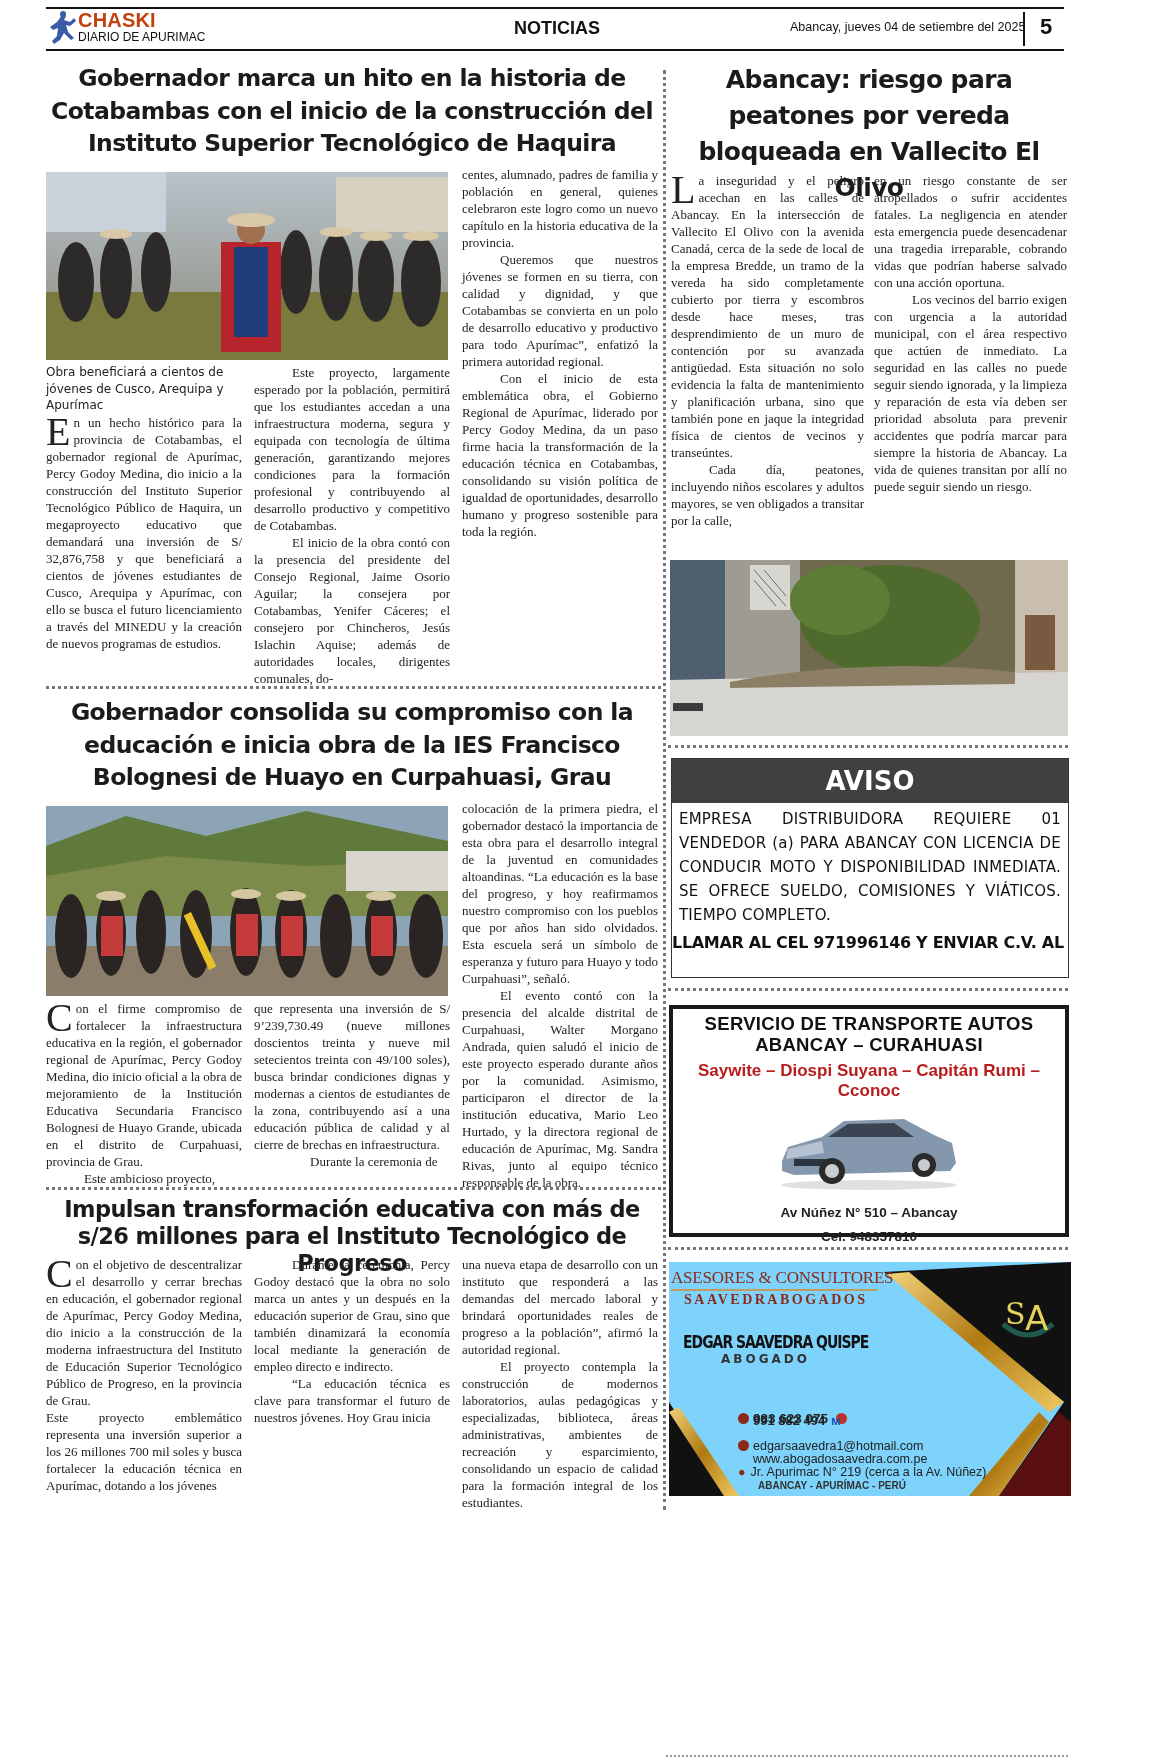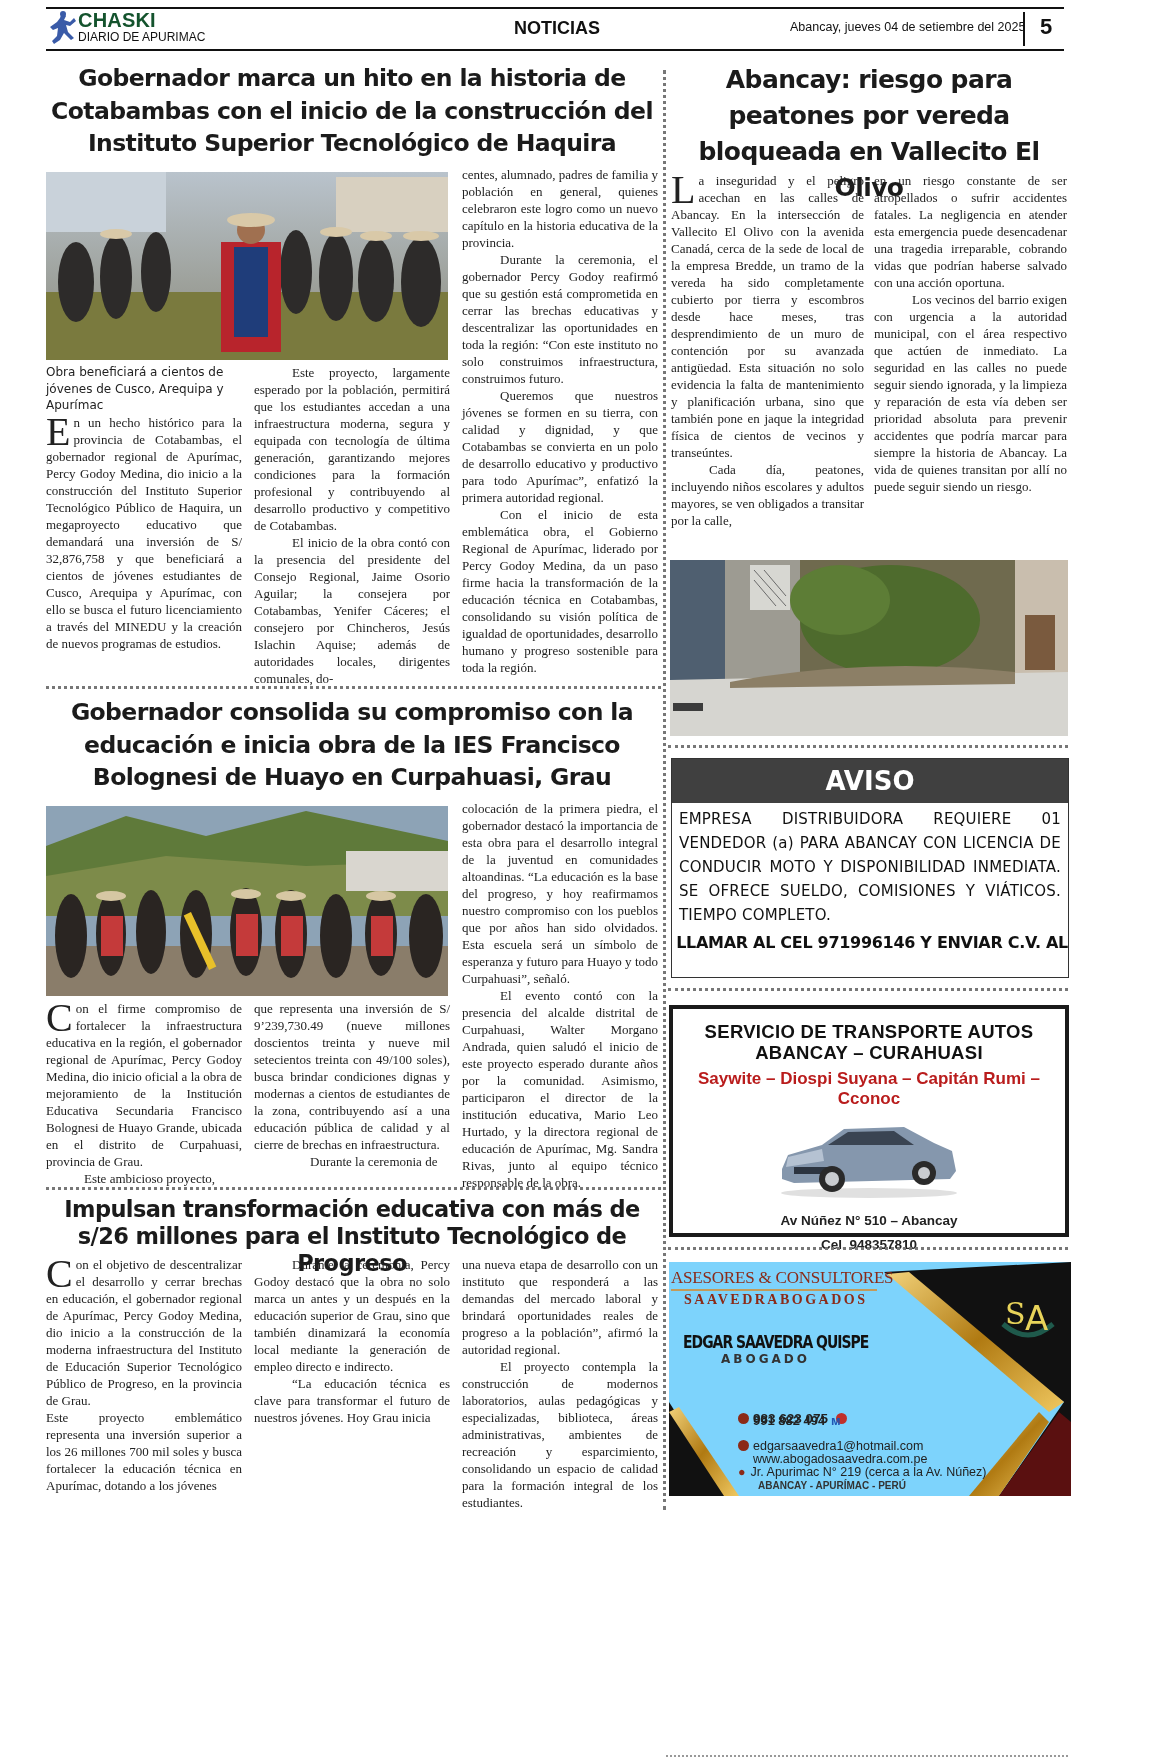--- a/index.html
+++ b/index.html
@@ -3,21 +3,21 @@
 <meta charset="utf-8">
 <style>
   html, body { margin:0; padding:0; background:#fff; }
   body { width:1156px; height:1760px; position:relative; overflow:hidden; color:#1a1a1a; }
   .abs { position:absolute; }
 
   
   .hdr-top { left:46px; top:7px; width:1018px; height:2px; background:#111; }
   .hdr-bot { left:46px; top:49px; width:1018px; height:2px; background:#111; }
   .logo { left:48px; top:10px; width:30px; height:36px; }
-  .brand { left:78px; top:9px; font-family:"Liberation Sans", sans-serif; font-weight:bold; font-size:20px; letter-spacing:0.2px; color:#14532d; }
+  .brand { left:78px; top:9px; font-family:"Liberation Sans", sans-serif; font-weight:bold; font-size:20px; letter-spacing:0.2px; color:#c2410c; }
   .brand-sub { left:78px; top:30px; font-family:"Liberation Sans", sans-serif; font-size:12px; color:#111; }
   .section { left:514px; top:18px; font-family:"Liberation Sans", sans-serif; font-weight:bold; font-size:18px; color:#111; }
   .date { left:790px; top:20px; font-family:"Liberation Sans", sans-serif; font-size:12.5px; color:#111; }
   .date-sep { left:1023px; top:12px; width:2px; height:34px; background:#111; }
   .pageno { left:1040px; top:14px; font-family:"Liberation Sans", sans-serif; font-weight:bold; font-size:22px; color:#111; }
 
   
   .vdiv { width:0; border-left:3px dotted #777; }
   .hdiv { height:0; border-top:3px dotted #777; }
 
@@ -31,21 +31,21 @@
   .dropcap::first-letter { float:left; font-size:40px; line-height:32px; padding-right:3px; margin-top:2px; font-family:"Liberation Serif", serif; }
   .caption { font-family:"DejaVu Sans", sans-serif; font-size:12px; line-height:16.5px; color:#222; }
 
   
   .photo { overflow:hidden; }
 
   
   .aviso { border:1.5px solid #333; background:#fff; }
   .aviso-title { background:#404040; color:#fff; text-align:center; font-family:"DejaVu Sans", sans-serif; font-weight:bold; font-size:26px; height:44px; line-height:44px; }
   .aviso-body { font-family:"DejaVu Sans", sans-serif; font-size:15px; line-height:24px; padding:4px 7px 0 7px; text-align:justify; text-align-last:left; letter-spacing:0.2px; color:#111; }
-  .aviso-cta { font-family:"DejaVu Sans", sans-serif; font-weight:bold; font-size:16px; line-height:27px; text-align:right; color:#111; letter-spacing:-0.3px; }
+  .aviso-cta { font-family:"DejaVu Sans", sans-serif; font-weight:bold; font-size:16px; line-height:27px; text-align:left; color:#111; letter-spacing:-0.3px; }
 
   
   .trans { border:4px solid #1a1a1a; background:#fff; text-align:center; }
   .trans-t { font-family:"Liberation Sans", sans-serif; font-weight:bold; font-size:18.5px; line-height:21px; color:#111; letter-spacing:0.3px; }
   .trans-r { font-family:"Liberation Sans", sans-serif; font-weight:bold; font-size:17px; color:#b91c1c; }
   .trans-a { font-family:"Liberation Sans", sans-serif; font-weight:bold; font-size:13.5px; color:#222; }
 
   
   .law { overflow:hidden; background:#7dd3fc; }
   .law-firm { font-family:"Liberation Serif", serif; color:#8b2a17; font-size:17px; letter-spacing:-0.2px; }
@@ -115,21 +115,20 @@
 
 <div class="abs col" style="left:46px; top:414px; width:196px;">
   <p class="dropcap">En un hecho histórico para la provincia de Cotabambas, el gobernador regional de Apurímac, Percy Godoy Medina, dio inicio a la construcción del Instituto Superior Tecnológico Público de Haquira, un megaproyecto educativo que demandará una inversión de S/ 32,876,758 y que beneficiará a cientos de jóvenes estudiantes de Cusco, Arequipa y Apurímac, con ello se busca el futuro licenciamiento a través del MINEDU y la creación de nuevos programas de estudios.</p>
 </div>
 <div class="abs col" style="left:254px; top:364px; width:196px;">
   <p class="ind">Este proyecto, largamente esperado por la población, permitirá que los estudiantes accedan a una infraestructura moderna, segura y equipada con tecnología de última generación, garantizando mejores condiciones para la formación profesional y contribuyendo al desarrollo productivo y competitivo de Cotabambas.</p>
   <p class="ind">El inicio de la obra contó con la presencia del presidente del Consejo Regional, Jaime Osorio Aguilar; la consejera por Cotabambas, Yenifer Cáceres; el consejero por Chincheros, Jesús Islachin Aquise; además de autoridades locales, dirigentes comunales, do-</p>
 </div>
 <div class="abs col" style="left:462px; top:166px; width:196px;">
   <p>centes, alumnado, padres de familia y población en general, quienes celebraron este logro como un nuevo capítulo en la historia educativa de la provincia.</p>
-  <p class="ind">Durante la ceremonia, el gobernador Percy Godoy reafirmó que su gestión está comprometida en cerrar las brechas educativas y descentralizar las oportunidades en toda la región: “Con este instituto no solo construimos infraestructura, construimos futuro.</p>
   <p class="ind">Queremos que nuestros jóvenes se formen en su tierra, con calidad y dignidad, y que Cotabambas se convierta en un polo de desarrollo educativo y productivo para todo Apurímac”, enfatizó la primera autoridad regional.</p>
   <p class="ind">Con el inicio de esta emblemática obra, el Gobierno Regional de Apurímac, liderado por Percy Godoy Medina, da un paso firme hacia la transformación de la educación técnica en Cotabambas, consolidando su visión política de igualdad de oportunidades, desarrollo humano y progreso sostenible para toda la región.</p>
 </div>
 
 <div class="abs hdiv" style="left:46px; top:686px; width:615px;"></div>
 
 <div class="abs headline" style="left:46px; top:696px; width:612px; font-size:23.5px; line-height:32.5px;">Gobernador consolida su compromiso con la educación e inicia obra de la IES Francisco Bolognesi de Huayo en Curpahuasi, Grau</div>
 
 <div class="abs photo" style="left:46px; top:806px; width:402px; height:190px;">
   <svg width="402" height="190" viewBox="0 0 402 190" preserveAspectRatio="none">
@@ -234,21 +233,21 @@
 
 <div class="abs aviso" style="left:671px; top:758px; width:396px; height:218px;">
   <div class="aviso-title">AVISO</div>
   <div class="aviso-body">EMPRESA DISTRIBUIDORA REQUIERE 01 VENDEDOR (a) PARA ABANCAY CON LICENCIA DE CONDUCIR MOTO Y DISPONIBILIDAD INMEDIATA. SE OFRECE SUELDO, COMISIONES Y VIÁTICOS. TIEMPO COMPLETO.</div>
   <div class="aviso-cta" style="margin-top:2px;">LLAMAR AL CEL 971996146 Y ENVIAR C.V. AL</div>
 </div>
 
 <div class="abs hdiv" style="left:668px; top:988px; width:400px;"></div>
 
 <div class="abs trans" style="left:669px; top:1005px; width:392px; height:224px;">
-  <div class="trans-t" style="margin-top:12px;">SERVICIO DE TRANSPORTE AUTOS</div>
+  <div class="trans-t" style="margin-top:4px;">SERVICIO DE TRANSPORTE AUTOS</div>
   <div class="trans-t">ABANCAY – CURAHUASI</div>
   <div class="trans-r" style="margin-top:6px;">Saywite – Diospi Suyana – Capitán Rumi – Cconoc</div>
   <div style="margin:12px auto 0; width:190px; height:78px;">
     <svg width="190" height="78" viewBox="0 0 190 78">
       <ellipse cx="95" cy="72" rx="88" ry="5" fill="#e0e0e0"></ellipse>
       <path d="M8 48 L14 34 L48 24 L70 8 L130 6 L160 22 L178 30 L182 50 L176 58 L20 62 L8 58 Z" fill="#8597ad"></path>
       <path d="M54 24 L74 11 L120 10 L140 24 Z" fill="#3a4452"></path>
       <path d="M14 36 L48 28 L50 40 L12 46 Z" fill="#b5c2d2"></path>
       <rect x="20" y="46" width="38" height="7" fill="#2c3440"></rect>
       <circle cx="58" cy="58" r="13" fill="#2a2a2a"></circle>

